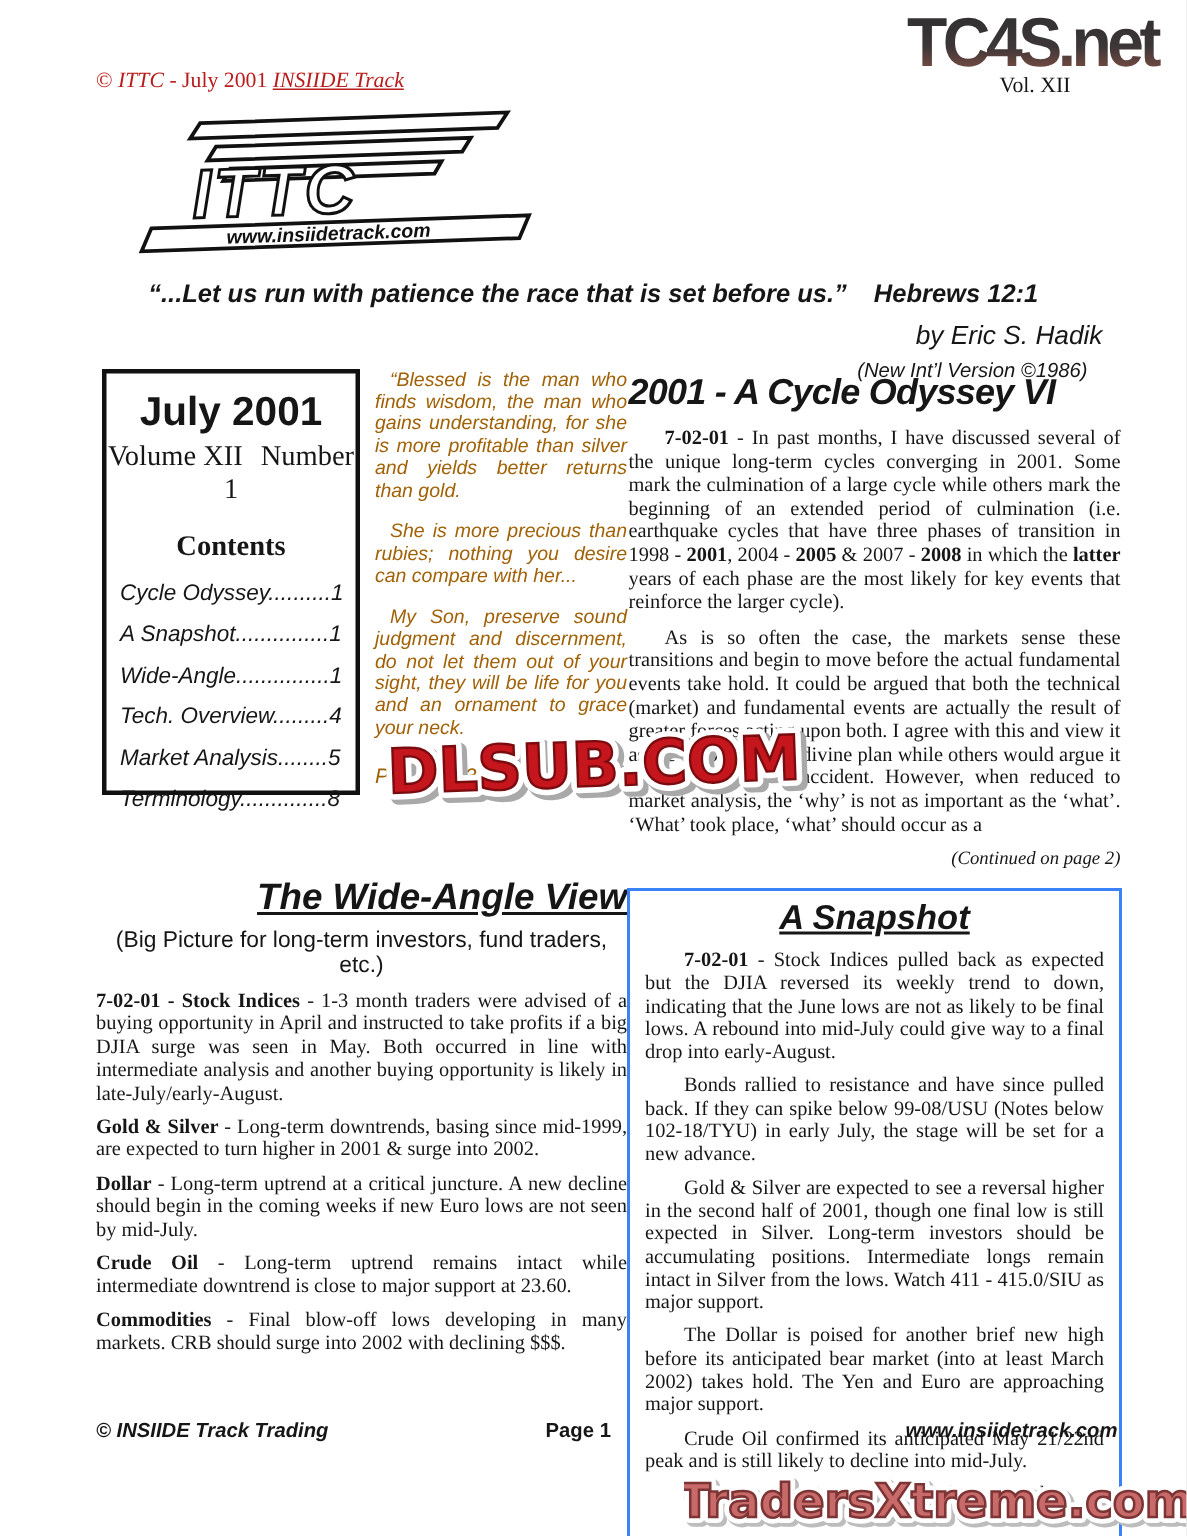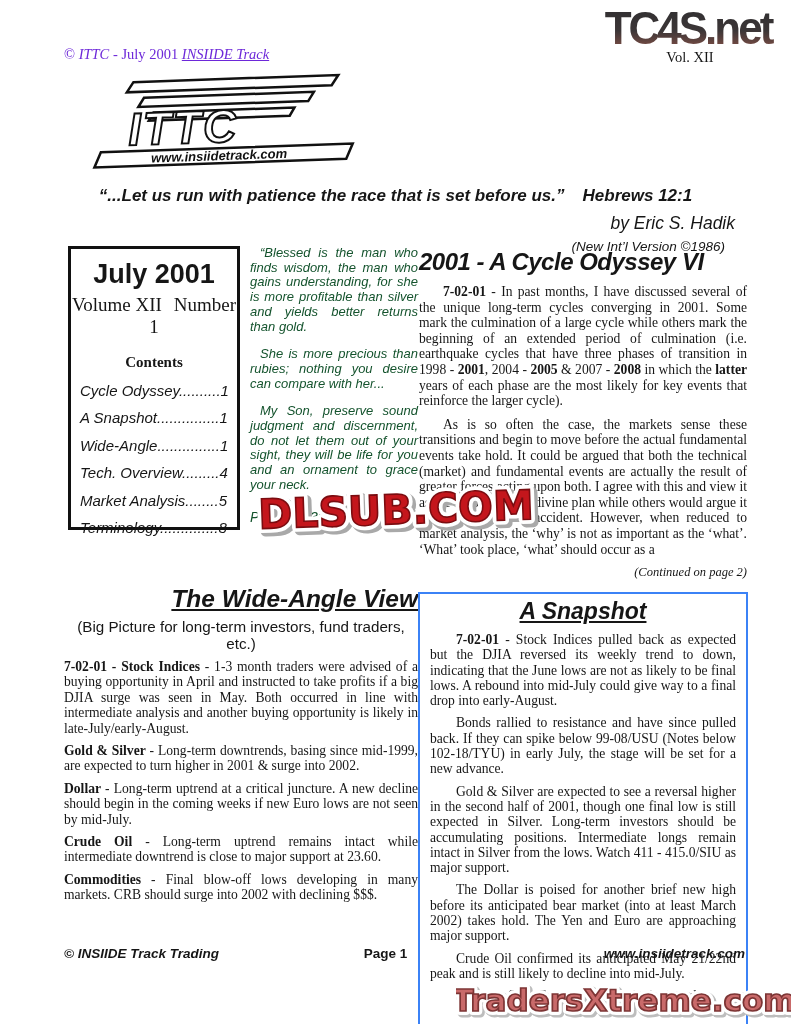--- a/index.html
+++ b/index.html
@@ -1,21 +1,21 @@
 <!DOCTYPE html>
 <html><head>
 <meta charset="utf-8">
 <style>
   html,body{margin:0;padding:0;background:#e8e8e8;}
   .page{position:relative;width:791px;height:1024px;margin:0 auto;background:#ffffff;overflow:hidden;
         color:#161616;}
 
   
   .copyright-line{position:absolute;left:64px;top:46px;font-family:"Liberation Serif",serif;
-                  font-size:14.5px;color:#6d28d9;}
+                  font-size:14.5px;color:#b91c1c;}
   .tc4s{position:absolute;left:588px;top:0px;}
   .vol{position:absolute;left:620px;top:49px;width:140px;text-align:center;
        font-family:"Liberation Serif",serif;font-size:14.5px;}
 
   .emblem{position:absolute;left:88px;top:76px;transform:rotate(-2deg);}
   .logotype{position:absolute;left:312px;top:66px;font-family:"Liberation Serif",serif;
             font-weight:bold;font-style:italic;color:#101010;line-height:0.80;}
   .logotype .l1{font-size:58px;letter-spacing:-2px;}
   .logotype .l2{font-size:58px;letter-spacing:-1px;margin-left:58px;}
   .logotype .tm{font-size:11px;font-style:normal;vertical-align:6px;letter-spacing:0;}
@@ -29,29 +29,29 @@
   .version-note{position:absolute;right:66px;top:239px;font-family:"Liberation Sans",sans-serif;
           font-style:italic;font-size:13.5px;}
 
   
   .contents-box{position:absolute;left:68px;top:246px;width:172px;height:284px;
                 border:3.5px solid #111;background:#fff;text-align:center;box-sizing:border-box;
                 padding-top:10px;}
   .contents-title{font-family:"Liberation Sans",sans-serif;font-weight:bold;font-size:27px;}
   .contents-vol{font-family:"Liberation Serif",serif;font-size:19px;margin-top:4px;}
   .contents-vol .sp{display:inline-block;width:12px;}
-  .contents-heading{font-family:"Liberation Serif",serif;font-weight:bold;font-size:15px;margin-top:16px;}
+  .contents-heading{font-family:"Liberation Serif",serif;font-weight:bold;font-size:19px;margin-top:16px;}
   .contents-items{margin-top:8px;text-align:left;padding-left:9px;}
   .contents-items div{font-family:"Liberation Sans",sans-serif;font-style:italic;font-size:15px;
                       margin:10.5px 0;}
 
   
   .quote-col{position:absolute;left:250px;top:246px;width:168px;
              font-family:"Liberation Sans",sans-serif;font-style:italic;font-size:13px;
-             line-height:14.7px;text-align:justify;color:#14532d;}
+             line-height:14.7px;text-align:justify;color:#a16207;}
   .quote-col p{margin:0 0 13px 0;text-indent:10px;}
   .quote-attr{font-size:14px;text-indent:0 !important;margin-top:17px !important;text-align:left;}
 
   
   .article-col{position:absolute;left:419px;top:248px;width:328px;}
   .article-title{font-family:"Liberation Sans",sans-serif;font-weight:bold;font-style:italic;
                  font-size:24px;letter-spacing:-0.5px;}
   .article-col .body p{font-family:"Liberation Serif",serif;font-size:13.6px;line-height:15.6px;
                  text-align:justify;text-indent:24px;margin:8px 0 0 0;}
   .continued{font-family:"Liberation Serif",serif;font-style:italic;font-size:12.5px;

